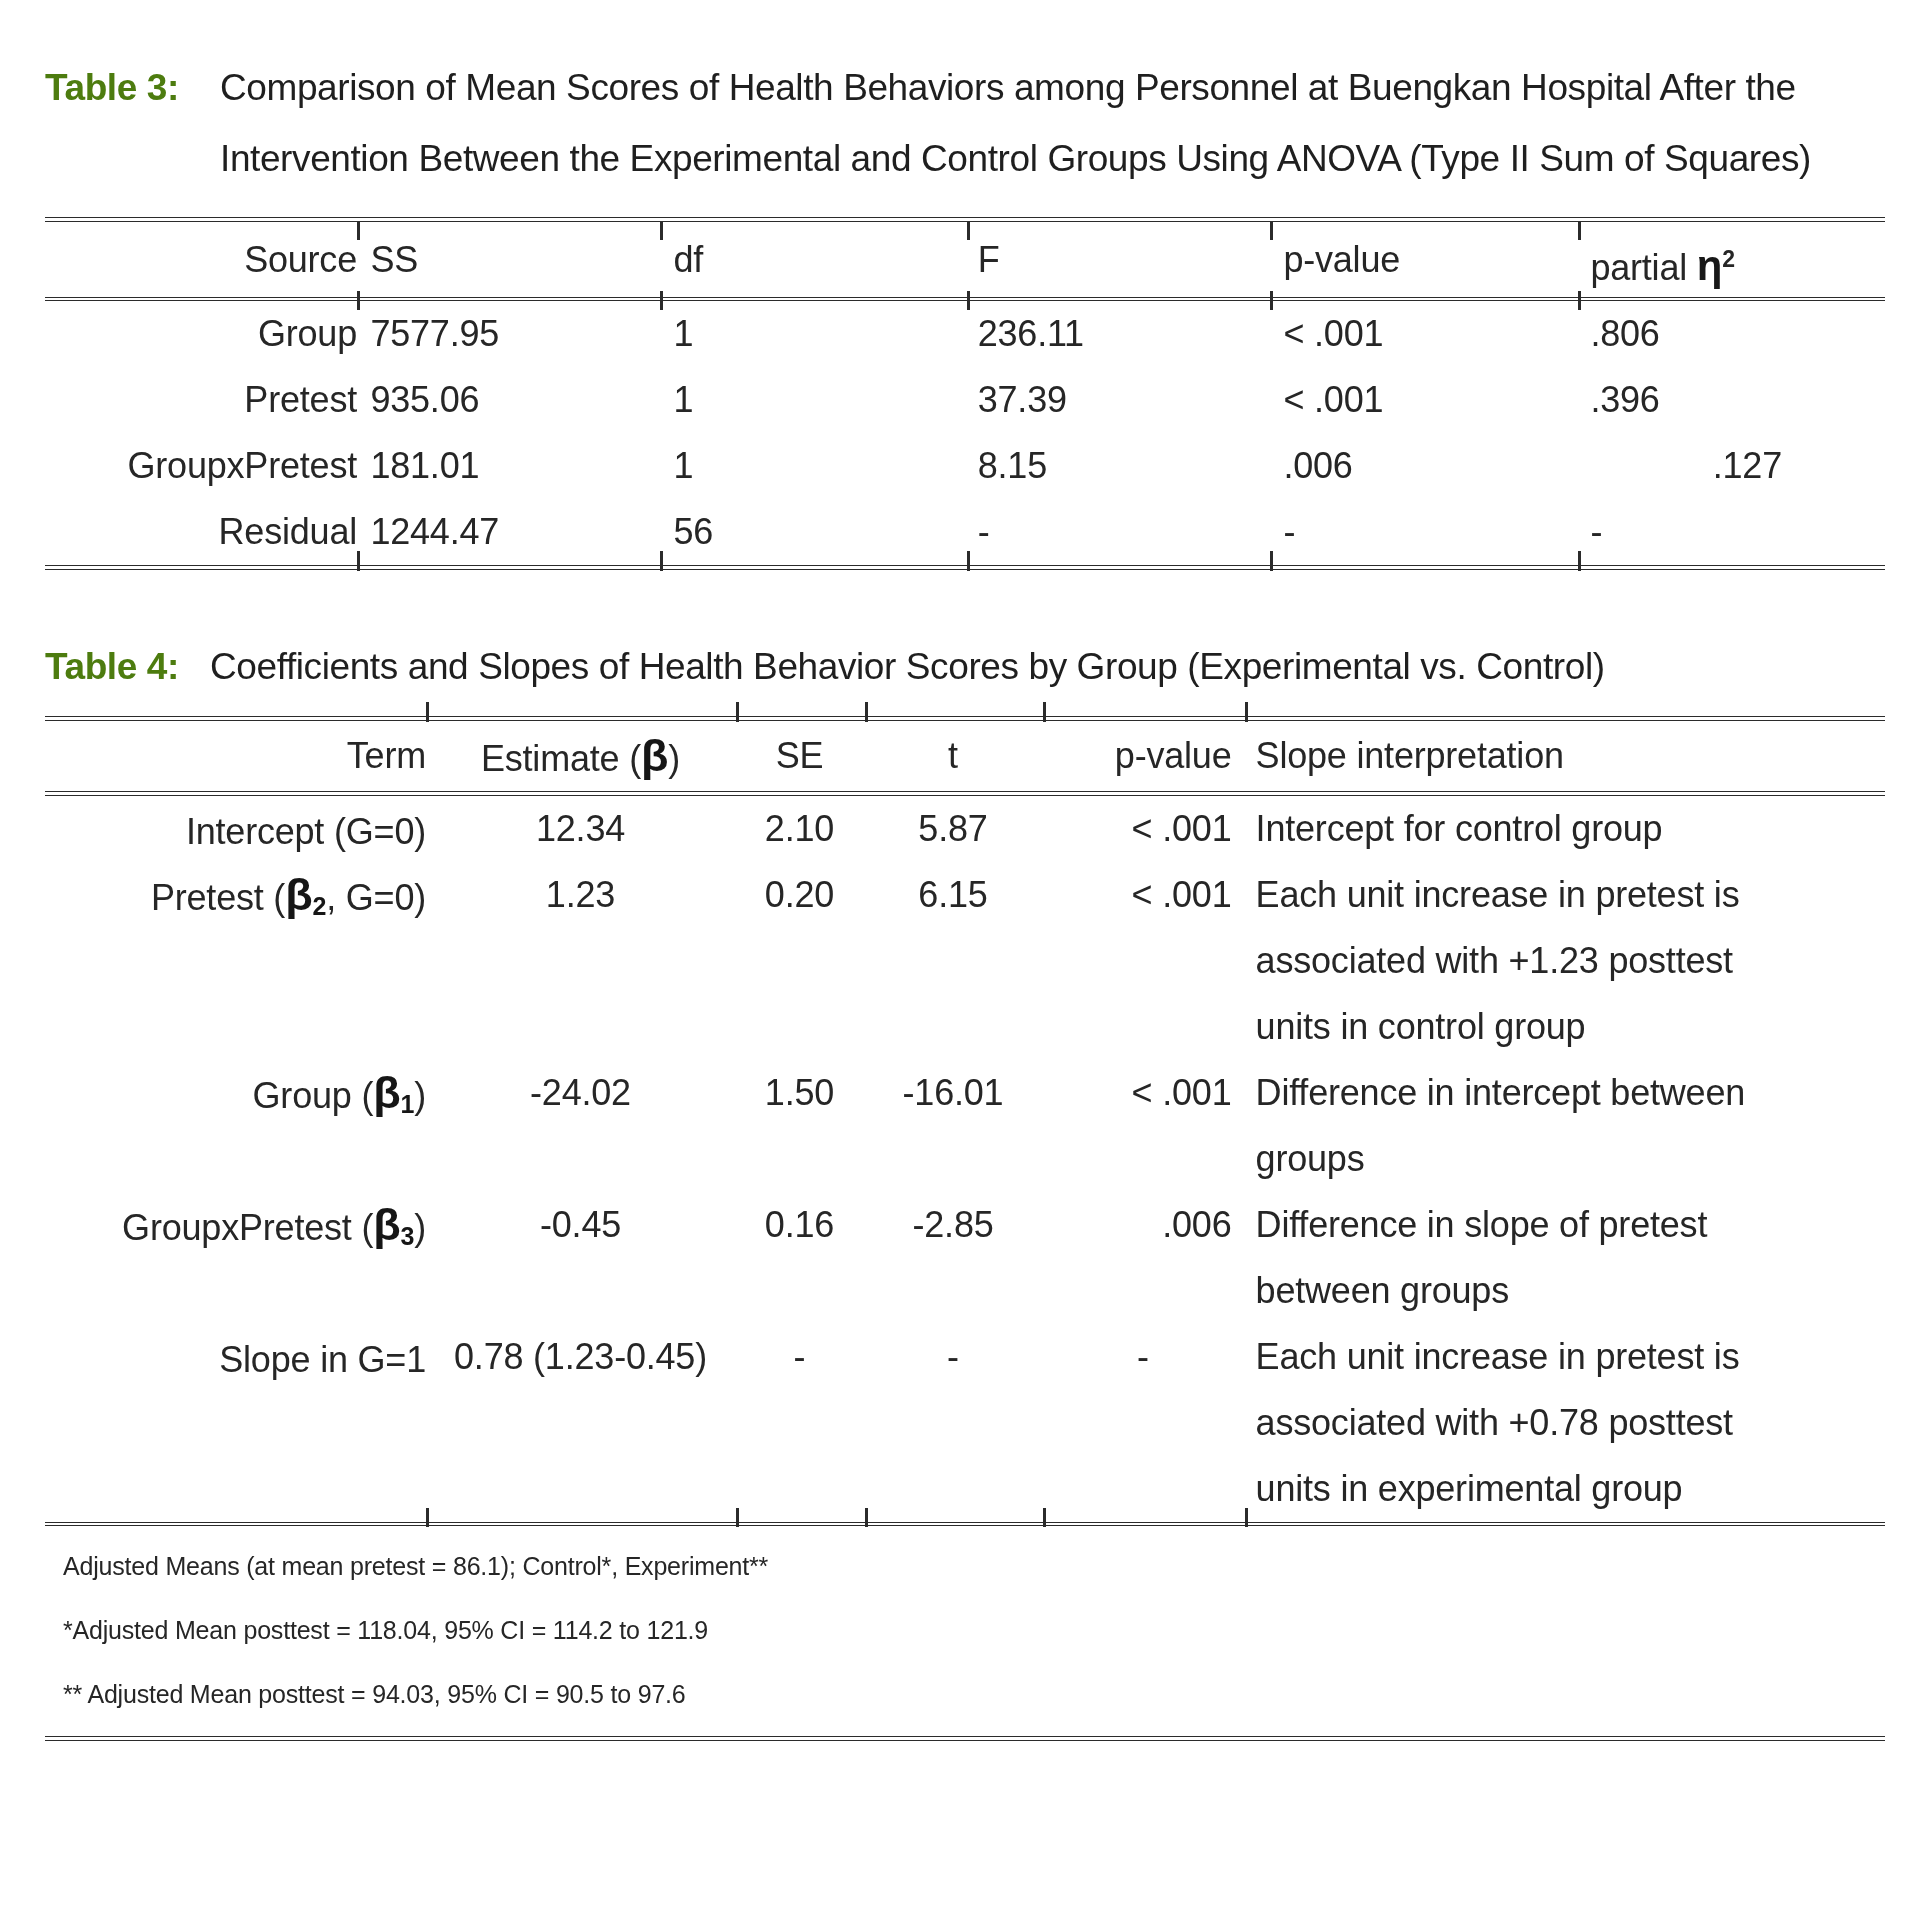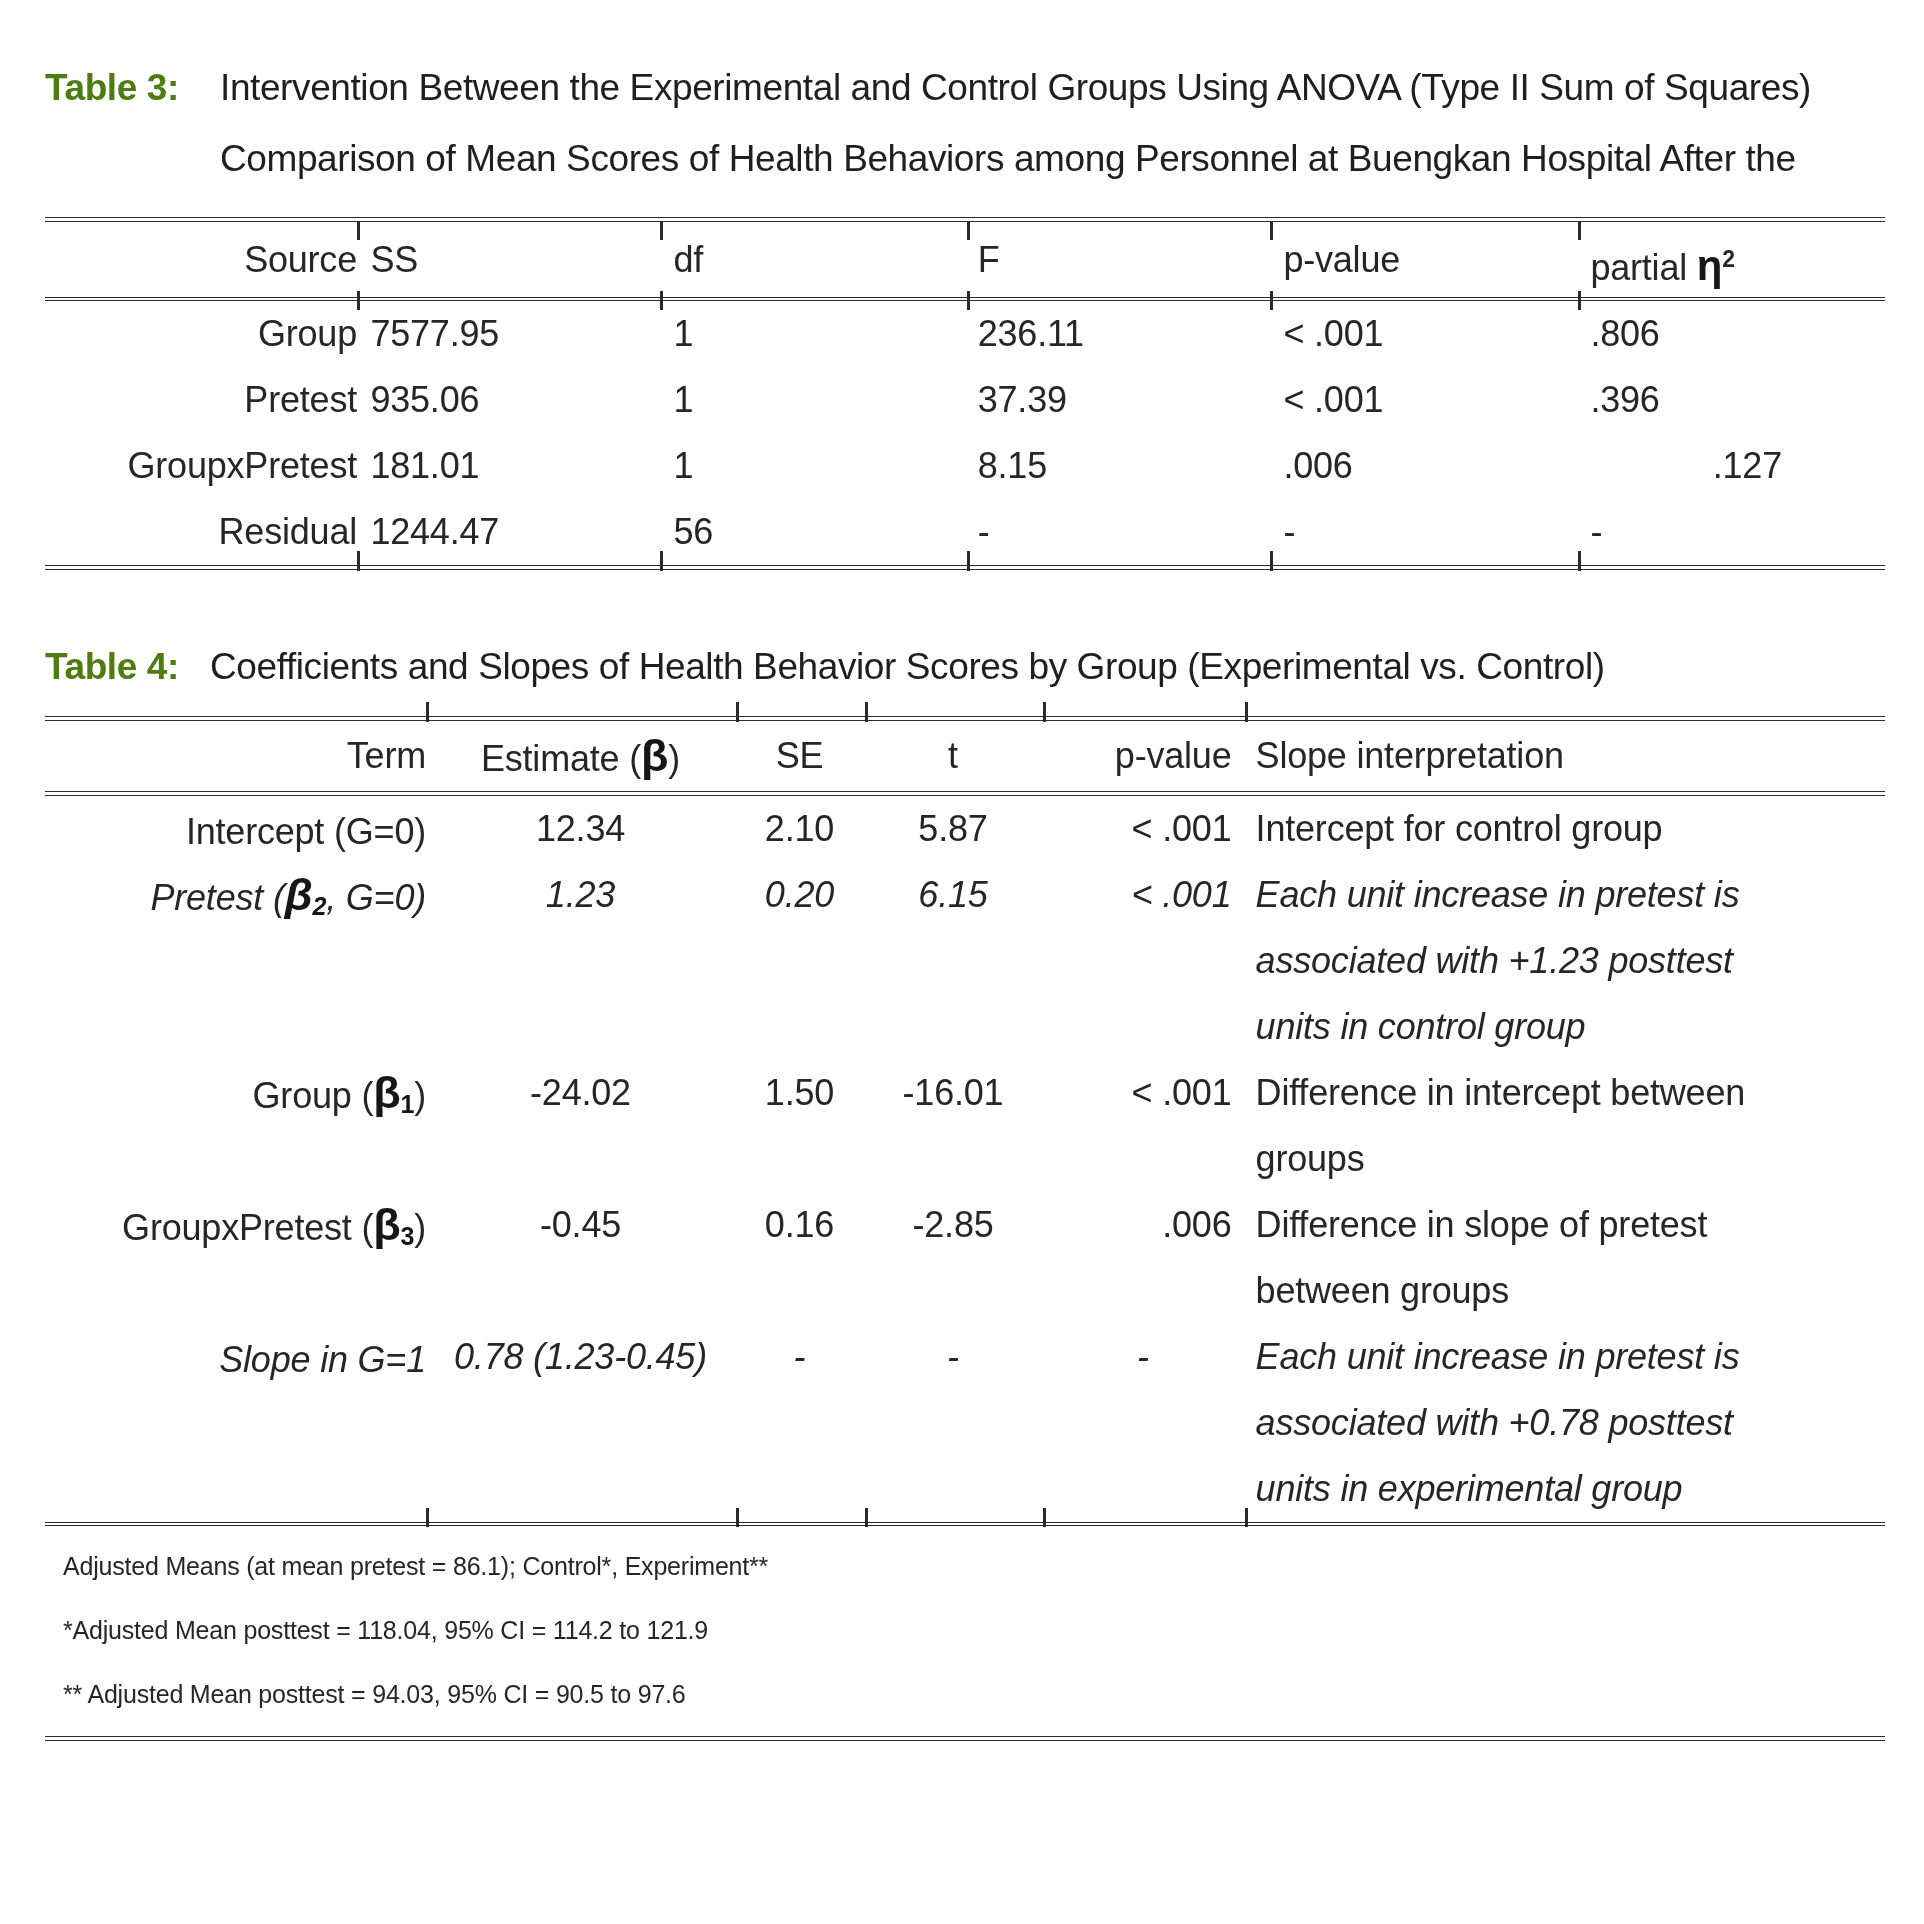--- a/index.html
+++ b/index.html
@@ -85,21 +85,21 @@
     grid-template-columns: 381px 309px 129px 178px 202px 640px;
     width: 1840px;
     font-size: 36px;
     letter-spacing: -0.2px;
     color: #262626;
   }
   .t4head { line-height: 70px; height: 70px; }
   .t4row { align-items: start; line-height: 66px; }
   .h1 { height: 66px; }
   .h2 { height: 132px; }
-  .h3 { height: 198px; font-style: italic; }
+  .h3 { height: 198px; }
   .t4grid .cell { white-space: nowrap; }
   .t4grid .c1 { padding-left: 18px; text-align: right; }
   .t4grid .c2 { text-align: center; }
   .t4grid .c3 { text-align: center; }
   .t4grid .c4 { text-align: center; }
   .t4grid .c5 { text-align: right; padding-right: 12.5px; }
   .t4grid .c5.dash-center { text-align: center; padding-right: 0; }
   .t4grid .c6 { padding-left: 11.6px; text-align: left; }
   .interp-line { white-space: nowrap; line-height: 66px; }
 
@@ -117,22 +117,22 @@
 </style>
 </head>
 <body>
 
 <div class="page">
   <div class="content">
 
     <div class="caption t3-caption">
       <span class="caption-label">Table 3:</span>
       <div>
+        <div class="nowrap">Comparison of Mean Scores of Health Behaviors among Personnel at Buengkan Hospital After the</div>
         <div class="nowrap">Intervention Between the Experimental and Control Groups Using ANOVA (Type II Sum of Squares)</div>
-        <div class="nowrap">Comparison of Mean Scores of Health Behaviors among Personnel at Buengkan Hospital After the</div>
       </div>
     </div>
 
     <div class="rule mt-rule3">
       <i class="tick below" style="left:312px"></i>
       <i class="tick below" style="left:615px"></i>
       <i class="tick below" style="left:922px"></i>
       <i class="tick below" style="left:1225px"></i>
       <i class="tick below" style="left:1533px"></i>
     </div>

